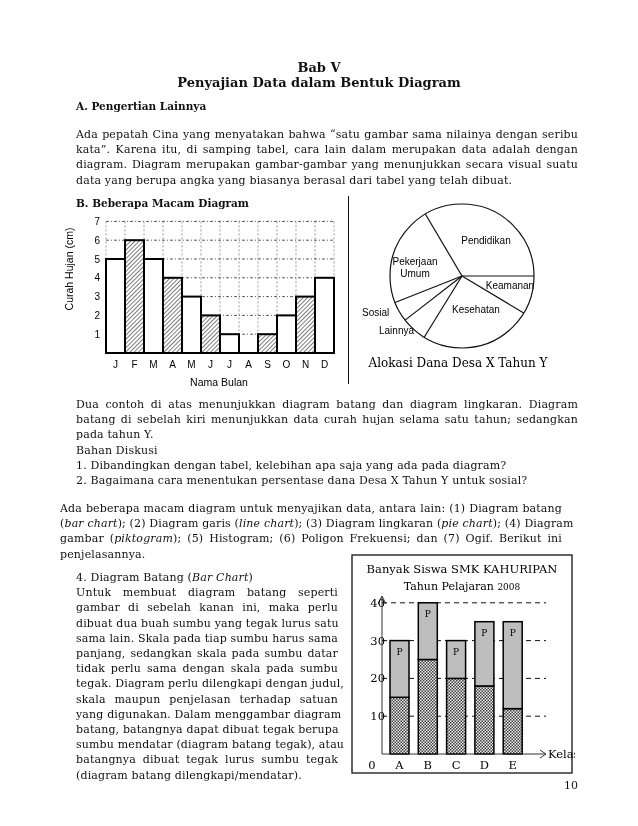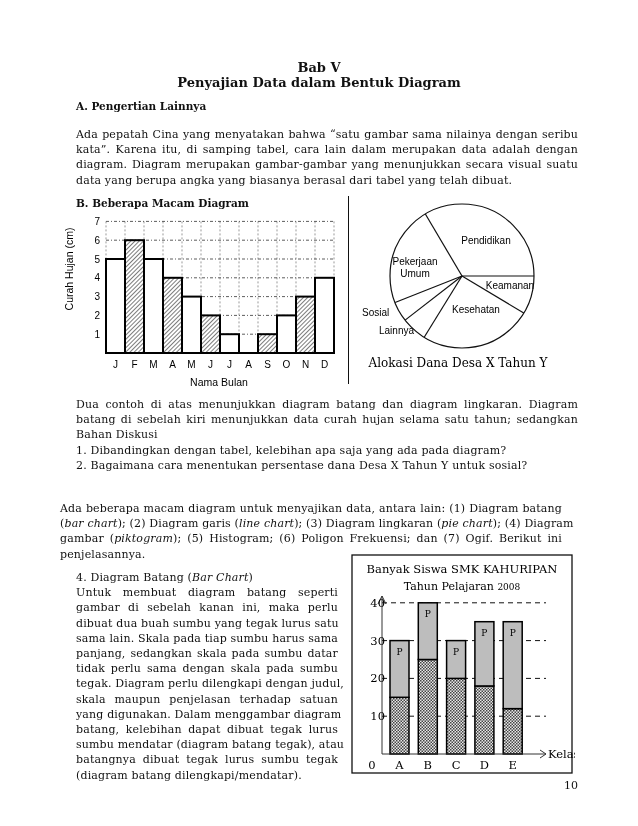--- a/index.html
+++ b/index.html
@@ -123,20 +123,21 @@
   <text x="160" y="89" font-size="10" text-anchor="middle">Keamanan</text>
   <text x="126" y="113" font-size="10" text-anchor="middle">Kesehatan</text>
   <text x="12" y="116" font-size="10">Sosial</text>
   <text x="29" y="134" font-size="10">Lainnya</text>
   <text x="108" y="167" font-size="12" text-anchor="middle" style="font-family:'DejaVu Serif',serif;">Alokasi Dana Desa X Tahun Y</text>
 </svg>
 
 <div class="abs para" style="left:76px; top:397px; width:502px;">
   <span class="line">Dua contoh di atas menunjukkan diagram batang dan diagram lingkaran. Diagram</span>
   <span class="line">batang di sebelah kiri menunjukkan data curah hujan selama satu tahun; sedangkan</span>
+  <span class="line end">pada tahun Y.</span>
   <span class="line end">Bahan Diskusi</span>
   <span class="line end">1.  Dibandingkan dengan tabel, kelebihan apa saja yang ada pada diagram?</span>
   <span class="line end">2.  Bagaimana cara menentukan persentase dana Desa X Tahun Y untuk sosial?</span>
 </div>
 
 <div class="abs para" style="left:60px; top:501px; width:502px;" id="types-para">
     <span class="line">Ada beberapa macam diagram untuk menyajikan data, antara lain: (1) Diagram batang</span>
     <span class="line">(<i>bar chart</i>); (2) Diagram garis (<i>line chart</i>); (3) Diagram lingkaran (<i>pie chart</i>); (4) Diagram</span>
     <span class="line">gambar (<i>piktogram</i>); (5) Histogram; (6) Poligon Frekuensi; dan (7) Ogif. Berikut ini</span>
     <span class="line end">penjelasannya.</span>
@@ -147,21 +148,21 @@
   <div id="bar-section-lines">
       <span class="line">Untuk membuat diagram batang seperti</span>
       <span class="line">gambar di sebelah kanan ini, maka perlu</span>
       <span class="line">dibuat dua buah sumbu yang tegak lurus satu</span>
       <span class="line">sama lain. Skala pada tiap sumbu harus sama</span>
       <span class="line">panjang, sedangkan skala pada sumbu datar</span>
       <span class="line">tidak perlu sama dengan skala pada sumbu</span>
       <span class="line">tegak. Diagram perlu dilengkapi dengan judul,</span>
       <span class="line">skala maupun penjelasan terhadap satuan</span>
       <span class="line">yang digunakan. Dalam menggambar diagram</span>
-      <span class="line">batang, kelebihan dapat dibuat tegak lurus</span>
+      <span class="line">batang, batangnya dapat dibuat tegak berupa</span>
       <span class="line">sumbu mendatar (diagram batang tegak), atau</span>
       <span class="line">batangnya dibuat tegak lurus sumbu tegak</span>
       <span class="line end">(diagram batang dilengkapi/mendatar).</span>
     </div>
 </div>
 
 <svg class="abs" id="stack-chart" style="left:351px; top:554px;" width="224" height="222">
   <rect x="1" y="1" width="220" height="218" fill="#fff" stroke="#111" stroke-width="1.3"></rect>
   <text x="111" y="19" font-size="11.5" text-anchor="middle" style="font-family:'DejaVu Serif',serif;">Banyak Siswa SMK KAHURIPAN</text>
   <text x="111" y="36" font-size="11" text-anchor="middle" style="font-family:'DejaVu Serif',serif;" id="stack-subtitle"><tspan>Tahun Pelajaran </tspan><tspan font-size="9">2008</tspan></text>

